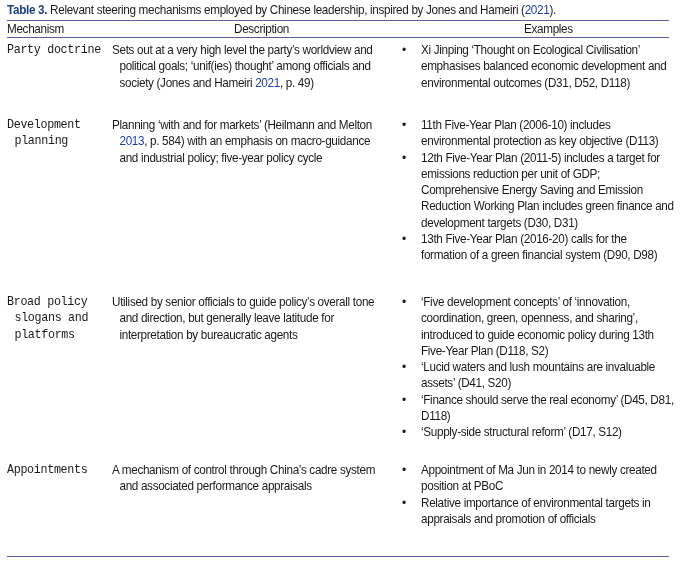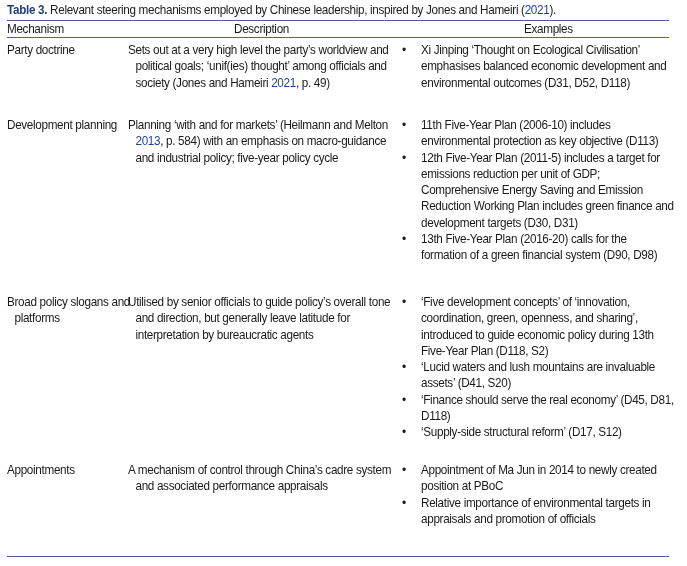--- a/index.html
+++ b/index.html
@@ -62,31 +62,32 @@
     .cell {
       position: absolute;
       top: 0;
       font-size: 12.6px;
       line-height: 16.3px;
       letter-spacing: -0.35px;
     }
     .c1 {
       left: 7px;
       width: 128px;
+      font-family: Liberation Mono, monospace;
     }
     .c1 .txt {
       display: block;
       padding-left: 8px;
       text-indent: -8px;
       transform: scaleX(0.93);
       transform-origin: left top;
       width: 125px;
     }
     .c2 {
-      left: 128px;
+      left: 112px;
       width: 270px;
     }
     .c2 .txt {
       display: block;
       padding-left: 8px;
       text-indent: -8px;
       transform: scaleX(0.93);
       transform-origin: left top;
       width: 282px;
     }

